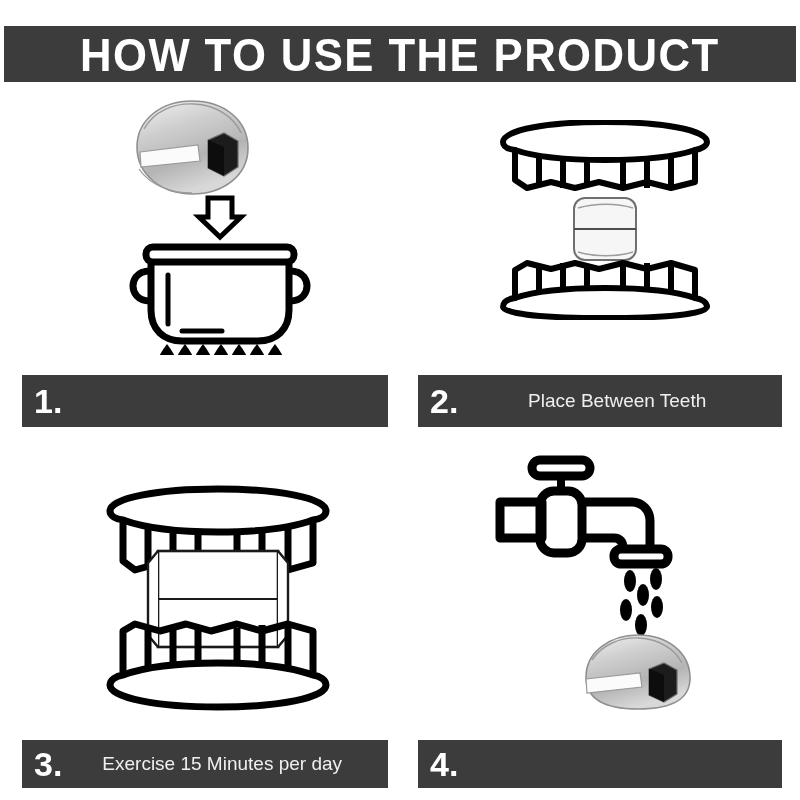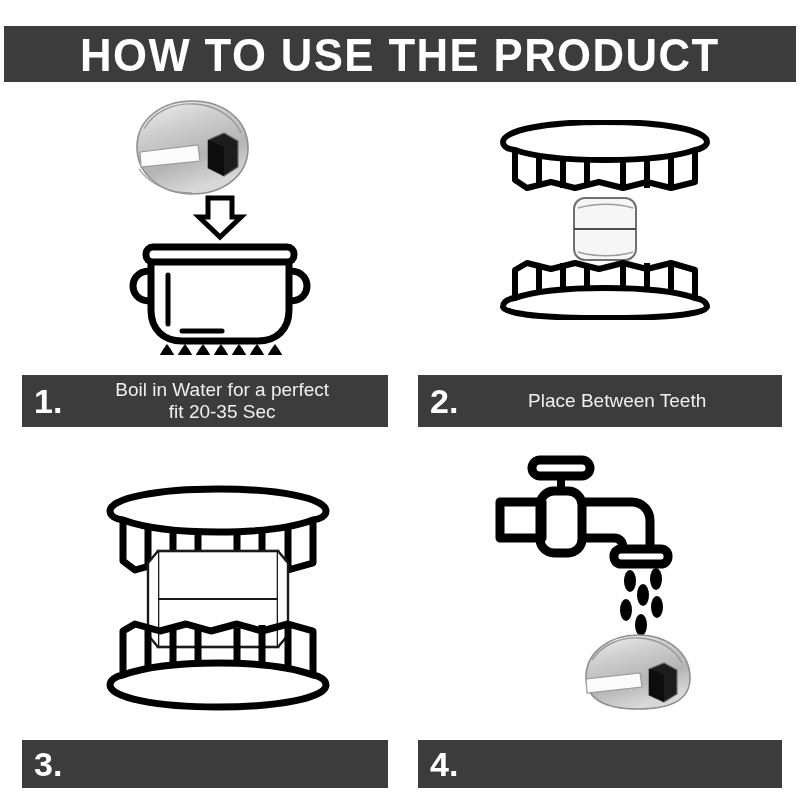--- a/index.html
+++ b/index.html
@@ -234,28 +234,27 @@
     <path d="M96 222 C96 197 120 180 148 180 C178 180 200 198 200 223 C200 247 178 254 148 254 C120 254 96 247 96 222 Z" fill="url(#prodGrad4)" stroke="#8f8f8f" stroke-width="1.6"></path>
     <path d="M102 205 C112 190 130 182 149 183 C169 184 185 194 192 208" fill="none" stroke="#9a9a9a" stroke-width="1.4"></path>
     <path d="M96 224 L150 218 L152 232 L97 238 Z" fill="#fbfbfb" stroke="#9a9a9a" stroke-width="1.2"></path>
     <path d="M159 214 L174 208 L187 215 L187 239 L174 247 L159 240 Z" fill="#1c1c1c" stroke="#6b6b6b" stroke-width="1.2"></path>
     <path d="M159 214 L174 220 L174 247 L159 240 Z" fill="#0d0d0d"></path>
   </g>
 </svg>
 
 <div class="step-bar" id="bar-1">
   <span class="step-num">1.</span>
-  <span class="step-text">Boil in Water for a perfect
-fit 20-35 Sec</span>
 </div>
 
 <div class="step-bar" id="bar-2">
   <span class="step-num">2.</span>
   <span class="step-text">Place Between Teeth</span>
 </div>
 
 <div class="step-bar" id="bar-3">
   <span class="step-num">3.</span>
+  <span class="step-text">Exercise 15 Minutes per day</span>
 </div>
 
 <div class="step-bar" id="bar-4">
   <span class="step-num">4.</span>
 </div>
 
 </body></html>

